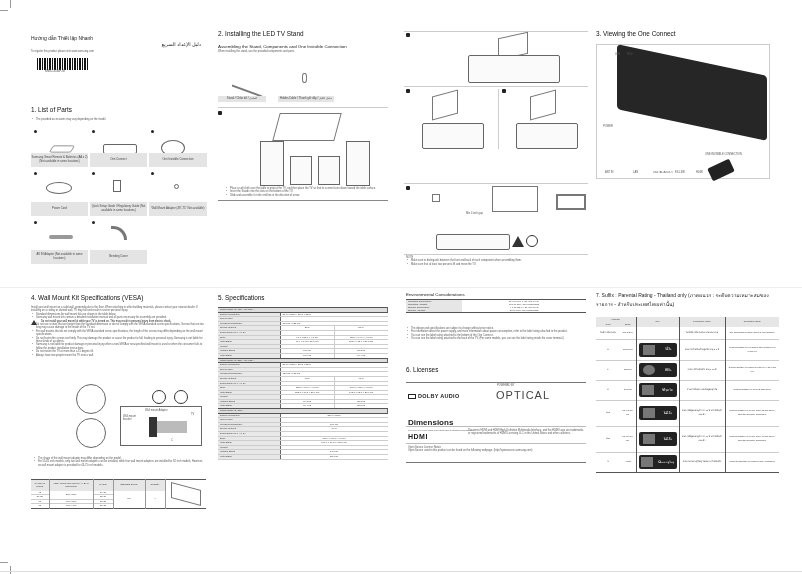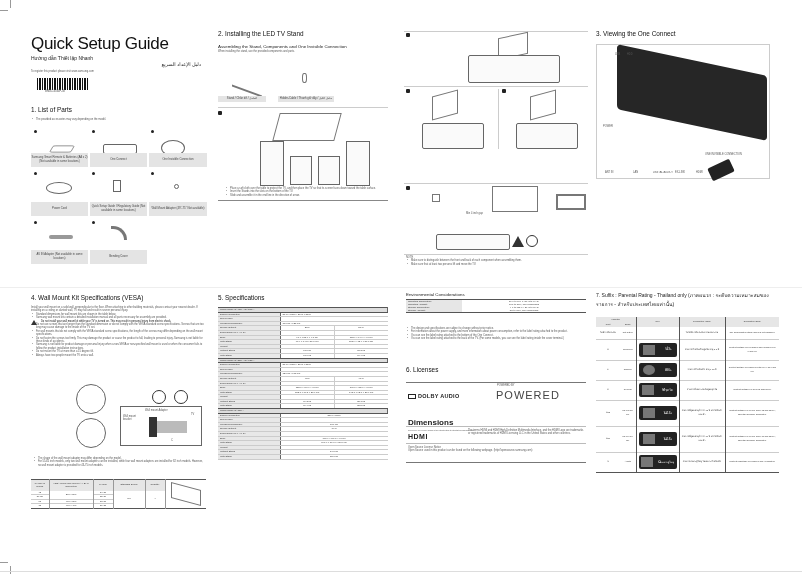--- a/index.html
+++ b/index.html
@@ -22,21 +22,20 @@
 .bullet li{list-style:none;position:relative;padding-left:5px}
 .bullet li:before{content:"•";position:absolute;left:1px}
 .ill{border:1px solid #666;background:#fafafa}
 .tvicon{width:38px;height:14px;background:#222;border-radius:2px;color:#fff;font-size:5px;display:flex;align-items:center;justify-content:space-around}
 .tvicon span.g{background:#777;width:12px;height:10px;display:inline-block}
 </style>
 </head>
 <body>
 
 <div class="abs" style="left:31px;top:34px;width:170px">
-  <div class="h1">Quick Setup Guide</div>
   <div style="font-size:5px;margin-top:1px">Hướng dẫn Thiết lập Nhanh</div>
   <div style="font-size:5px;margin-left:45px" dir="rtl">دليل الإعداد السريع</div>
   <div class="tiny" style="margin-top:3px">To register this product please visit www.samsung.com</div>
   <div style="margin-top:5px;margin-left:6px;width:52px;height:12px;background:repeating-linear-gradient(90deg,#111 0 1px,#fff 1px 2px,#111 2px 4px,#fff 4px 5px)"></div>
   <div class="tiny" style="margin-left:14px">BN68-13034P-08</div>
 </div>
 
 <div class="abs" style="left:31px;top:106px;width:175px">
   <div class="h2">1. List of Parts</div>
   <ul class="bullet tiny" style="margin-top:5px">
@@ -407,21 +406,21 @@
 <ul class="abs bullet tiny" style="left:406px;top:327px;width:180px">
   <li>The design and specifications are subject to change without prior notice.</li>
   <li>For information about the power supply, and more information about power consumption, refer to the label rating attached to the product.</li>
   <li>You can see the label rating attached to the bottom of the One Connect.</li>
   <li>You can see the label rating attached to the back of the TV. (For some models, you can see the label rating inside the cover terminal.)</li>
 </ul>
 <div class="abs h2" style="left:406px;top:366px">6. Licenses</div>
 <div class="rule" style="left:406px;top:382px;width:180px;background:#777"></div>
 <div class="abs" style="left:408px;top:393px;font-size:5.5px;font-weight:700;letter-spacing:0.3px"><span style="display:inline-block;width:8px;height:5px;border:1px solid #222;margin-right:2px;vertical-align:middle"></span><span>DOLBY AUDIO</span></div>
 <div class="abs tiny" style="left:497px;top:384px">POWERED BY</div>
-<div class="abs" style="left:496px;top:389px;font-size:11px;color:#444;letter-spacing:1px">POWERED</div>
+<div class="abs" style="left:496px;top:389px;font-size:11px;color:#444;letter-spacing:1px">OPTICAL</div>
 <div class="abs" style="left:408px;top:411px">
   <span style="font-size:8px;font-weight:700;color:#222">Dimensions</span>
   <div class="tiny" style="font-size:1.8px;line-height:2px;width:70px">Covered by one or more claims of the patents listed at patentlist.hevcadvance.com</div>
 </div>
 <div class="rule" style="left:406px;top:426px;width:180px;background:#bbb"></div>
 <div class="abs" style="left:408px;top:433px;font-size:7px;font-weight:700;letter-spacing:0.5px">HDMI</div>
 <div class="abs tiny" style="left:468px;top:429px;width:116px">The terms HDMI and HDMI High-Definition Multimedia Interface, and the HDMI Logo are trademarks or registered trademarks of HDMI Licensing LLC in the United States and other countries.</div>
 <div class="rule" style="left:406px;top:443px;width:180px;background:#bbb"></div>
 <div class="abs tiny" style="left:408px;top:446px">Open Source License Notice</div>
 <div class="abs tiny" style="left:408px;top:449px;width:178px">Open Source used in this product can be found on the following webpage. (http://opensource.samsung.com)</div>

